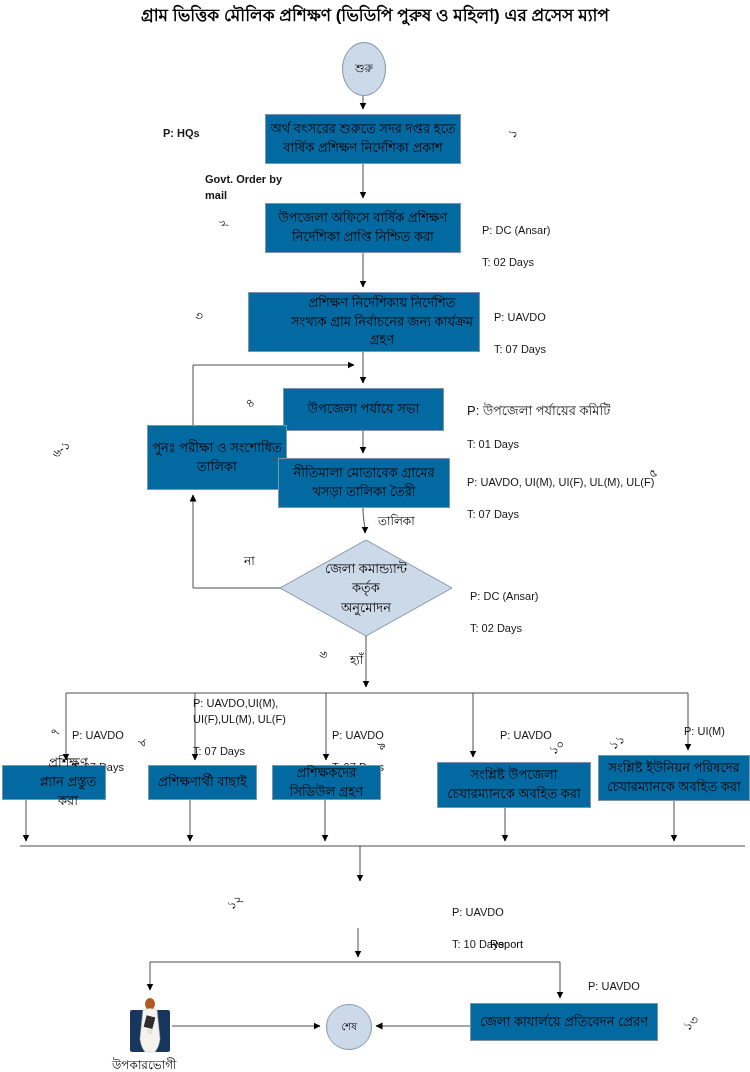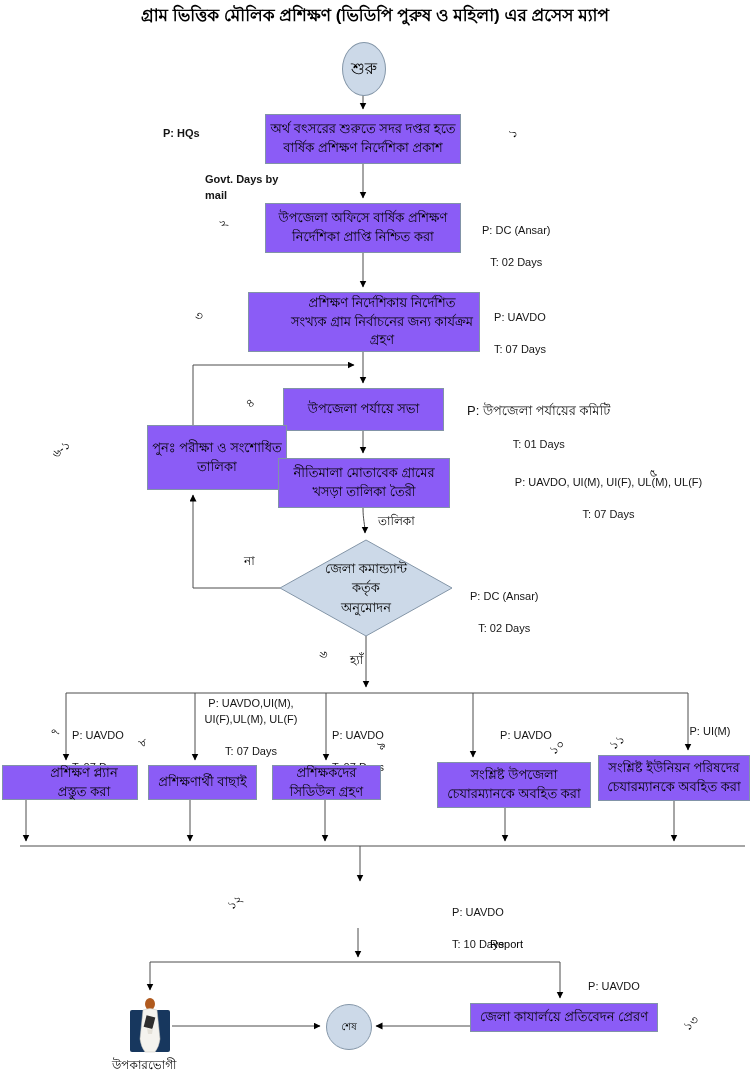--- a/index.html
+++ b/index.html
@@ -5,34 +5,34 @@
   html,body{margin:0;padding:0;background:#fff;}
   #canvas{
     position:relative;width:750px;height:1072px;background:#ffffff;overflow:hidden;
     font-family:"Liberation Sans","DejaVu Sans",sans-serif;color:#000;
   }
   .title{
     position:absolute;top:2px;left:0;width:750px;text-align:center;
     font-size:17px;font-weight:bold;
   }
   .pbox{
-    position:absolute;background:#8b5cf6;border:1px solid #8193a7;
+    position:absolute;background:#0369a1;border:1px solid #8193a7;
     display:flex;align-items:center;justify-content:center;text-align:center;
     font-size:13px;line-height:1.45;padding:2px 4px;box-sizing:border-box;
   }
   .oval{
     position:absolute;background:#ccd9e8;border:1px solid #8496a8;border-radius:50%;
-    display:flex;align-items:center;justify-content:center;font-size:16px;
+    display:flex;align-items:center;justify-content:center;font-size:11px;
   }
   .dtext{
     position:absolute;display:flex;align-items:center;justify-content:center;
     text-align:center;font-size:13px;line-height:1.5;white-space:pre-line;
   }
   .ann{position:absolute;font-size:11px;line-height:1.45;color:#141414;white-space:pre-line;}
-  .ann .p,.ann .t{display:block;text-align:center;}
+  .ann .p,.ann .t{display:block;}
   .ann-bn .p{font-size:13px;}
   .bold{font-weight:bold;}
   .num{position:absolute;font-size:12px;transform:rotate(-40deg);transform-origin:center;}
   .elabel{position:absolute;font-size:12px;}
   .elabel-en{position:absolute;font-size:11px;}
   .benef-label{position:absolute;font-size:12px;}
   svg.wires{position:absolute;left:0;top:0;pointer-events:none;}
 </style>
 </head>
 <body>
@@ -85,21 +85,21 @@
   </div>
 
   <div class="pbox" style="left:265px;top:114px;width:196px;height:50px;">
     <span>অর্থ বৎসরের শুরুতে সদর দপ্তর হতে বার্ষিক প্রশিক্ষণ নির্দেশিকা প্রকাশ</span>
   </div>
   <div class="ann bold" style="left:163px;top:110px;">
     <span class="p">P: HQs</span>
   </div>
   <div class="num" style="left:510px;top:124px;">১</div>
 
-  <div class="ann bold" style="left:205px;top:172px;width:84px;">Govt. Days by mail</div>
+  <div class="ann bold" style="left:205px;top:172px;width:84px;">Govt. Order by mail</div>
 
   <div class="pbox" style="left:265px;top:203px;width:196px;height:50px;">
     <span>উপজেলা অফিসে বার্ষিক প্রশিক্ষণ নির্দেশিকা প্রাপ্তি নিশ্চিত করা</span>
   </div>
   <div class="num" style="left:220px;top:214px;">২</div>
   <div class="ann" style="left:482px;top:207px;">
     <span class="p">P: DC (Ansar)</span>
     <span class="t">T: 02 Days</span>
   </div>
 
@@ -168,21 +168,21 @@
     <span class="p">P: UAVDO</span>
     <span class="t">T: 01 Days</span>
   </div>
   <div class="num" style="left:550px;top:738px;">১০</div>
   <div class="num" style="left:610px;top:733px;">১১</div>
   <div class="ann" style="left:684px;top:708px;">
     <span class="p">P: UI(M)</span>
     <span class="t">T: 01 Days</span>
   </div>
 
-  <div class="pbox" style="left:2px;top:765px;width:136px;height:35px;padding-left:32px;">
+  <div class="pbox" style="left:2px;top:765px;width:104px;height:35px;padding-left:32px;">
     <span>প্রশিক্ষণ প্ল্যান প্রস্তুত করা</span>
   </div>
   <div class="pbox" style="left:148px;top:765px;width:109px;height:35px;">
     <span>প্রশিক্ষণার্থী বাছাই</span>
   </div>
   <div class="pbox" style="left:272px;top:765px;width:109px;height:35px;">
     <span>প্রশিক্ষকদের সিডিউল গ্রহণ</span>
   </div>
   <div class="pbox" style="left:437px;top:762px;width:154px;height:46px;">
     <span>সংশ্লিষ্ট উপজেলা চেযারম্যানকে অবহিত করা</span>
@@ -196,21 +196,21 @@
     <span class="p">P: UAVDO</span>
     <span class="t">T: 10 Days</span>
   </div>
 
   <div class="elabel-en" style="left:490px;top:938px;">Report</div>
 
   <div class="ann" style="left:588px;top:963px;">
     <span class="p">P: UAVDO</span>
     <span class="t">T: 03 Days</span>
   </div>
-  <div class="pbox" style="left:470px;top:1003px;width:188px;height:29px;">
+  <div class="pbox" style="left:470px;top:1003px;width:188px;height:38px;">
     <span>জেলা কাযার্লয়ে প্রতিবেদন প্রেরণ</span>
   </div>
   <div class="num" style="left:684px;top:1014px;">১৩</div>
 
   <svg style="position:absolute;left:127px;top:997px;" width="46" height="58" viewBox="0 0 46 58">
     <rect x="3" y="13" width="40" height="42" rx="2" fill="#17375e"></rect>
     <ellipse cx="23" cy="7" rx="5" ry="6" fill="#b05a1e"></ellipse>
     <path d="M16,13 Q23,10 30,13 L33,42 Q32,50 28,55 L18,55 Q14,50 13,42 Z" fill="#f4f3ee" stroke="#c9c6bd" stroke-width="0.5"></path>
     <rect x="18" y="19" width="9" height="12" fill="#2e2e2e" transform="rotate(14 22 25)"></rect>
     <path d="M20,31 Q23,34 26,31 L25,37 L21,37 Z" fill="#e4e1d8"></path>

